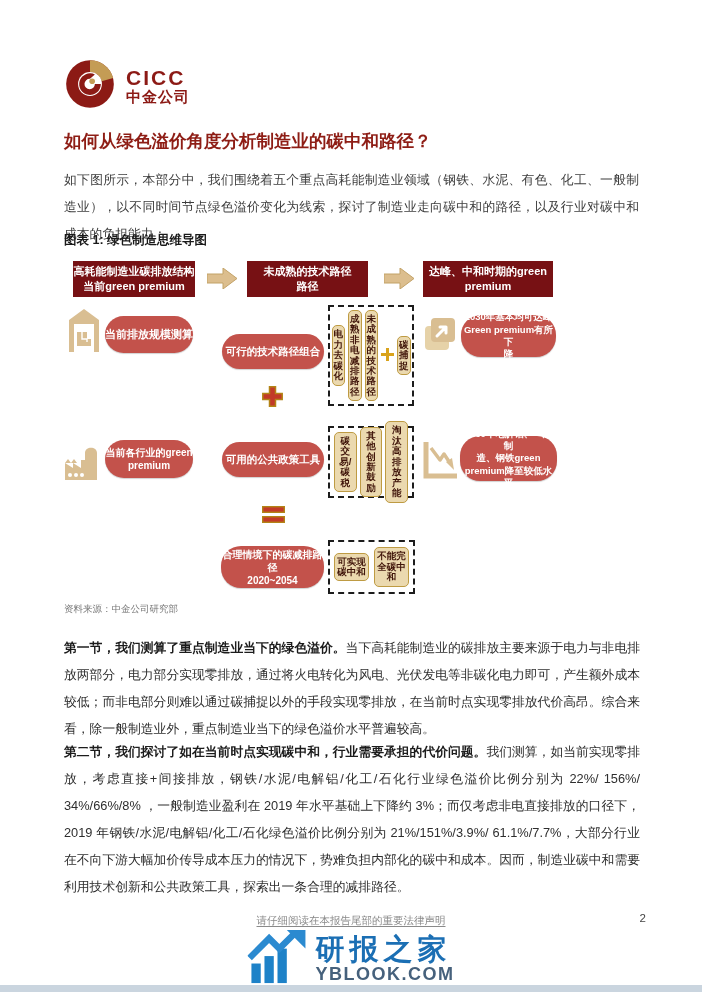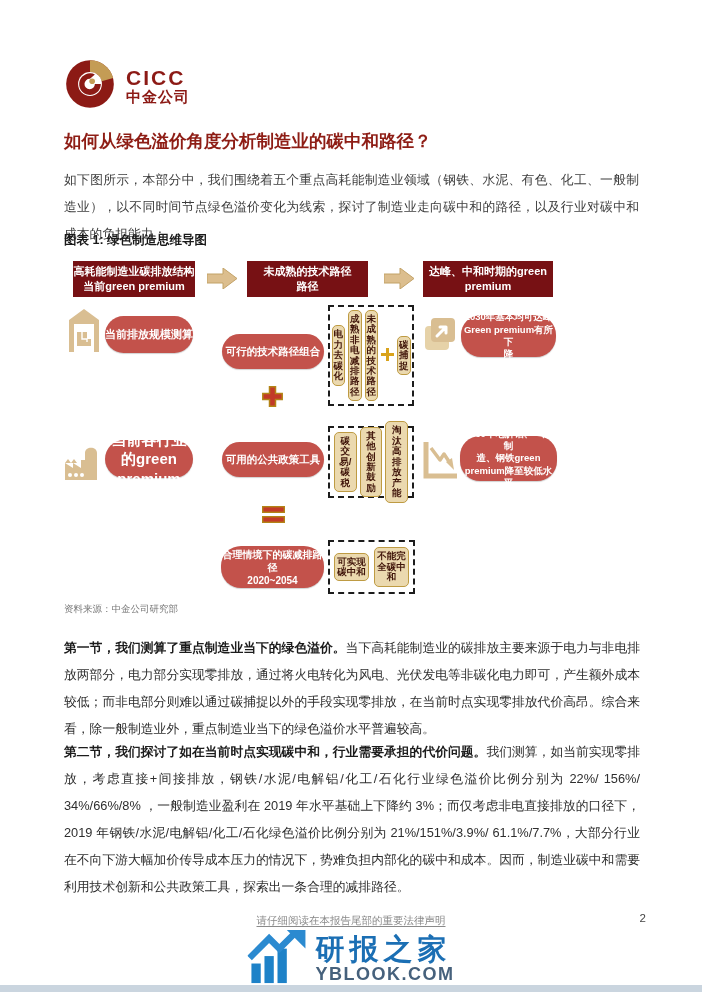--- a/index.html
+++ b/index.html
@@ -132,21 +132,21 @@
 
   <span class="icon-abs" style="left:64px; top:442px;">
     <svg width="36" height="39" viewBox="0 0 36 39">
       <path d="M1 38 V21 L9 26 V21 L17 26 V18 H21 V11 C21 4 33 4 33 11 V38 Z" fill="#D9BE92"></path>
       <path d="M1 21 l3 -4 3 4 M7 21 l3 -4 3 4" fill="#D9BE92"></path>
       <circle cx="6" cy="33" r="2" fill="#fff"></circle>
         <circle cx="12" cy="33" r="2" fill="#fff"></circle>
         <circle cx="18" cy="33" r="2" fill="#fff"></circle>
     </svg>
   </span>
-  <div class="redbox" style="left:105px; top:440px; width:88px; height:38px; font-size:15px;">当前各行业的green
+  <div class="redbox" style="left:105px; top:440px; width:88px; height:38px; font-size:10px;">当前各行业的green
 premium</div>
 
   <div class="redbox" style="left:222px; top:442px; width:102px; height:35px; font-size:10.5px;">可用的公共政策工具</div>
 
   <div class="dashedbox" style="left:328px; top:426px; width:86px; height:72px;">
     <div class="tanbox">碳交易/碳税</div>
     <div class="tanbox">其他创新鼓励</div>
     <div class="tanbox">淘汰高排放产能</div>
   </div>
 

